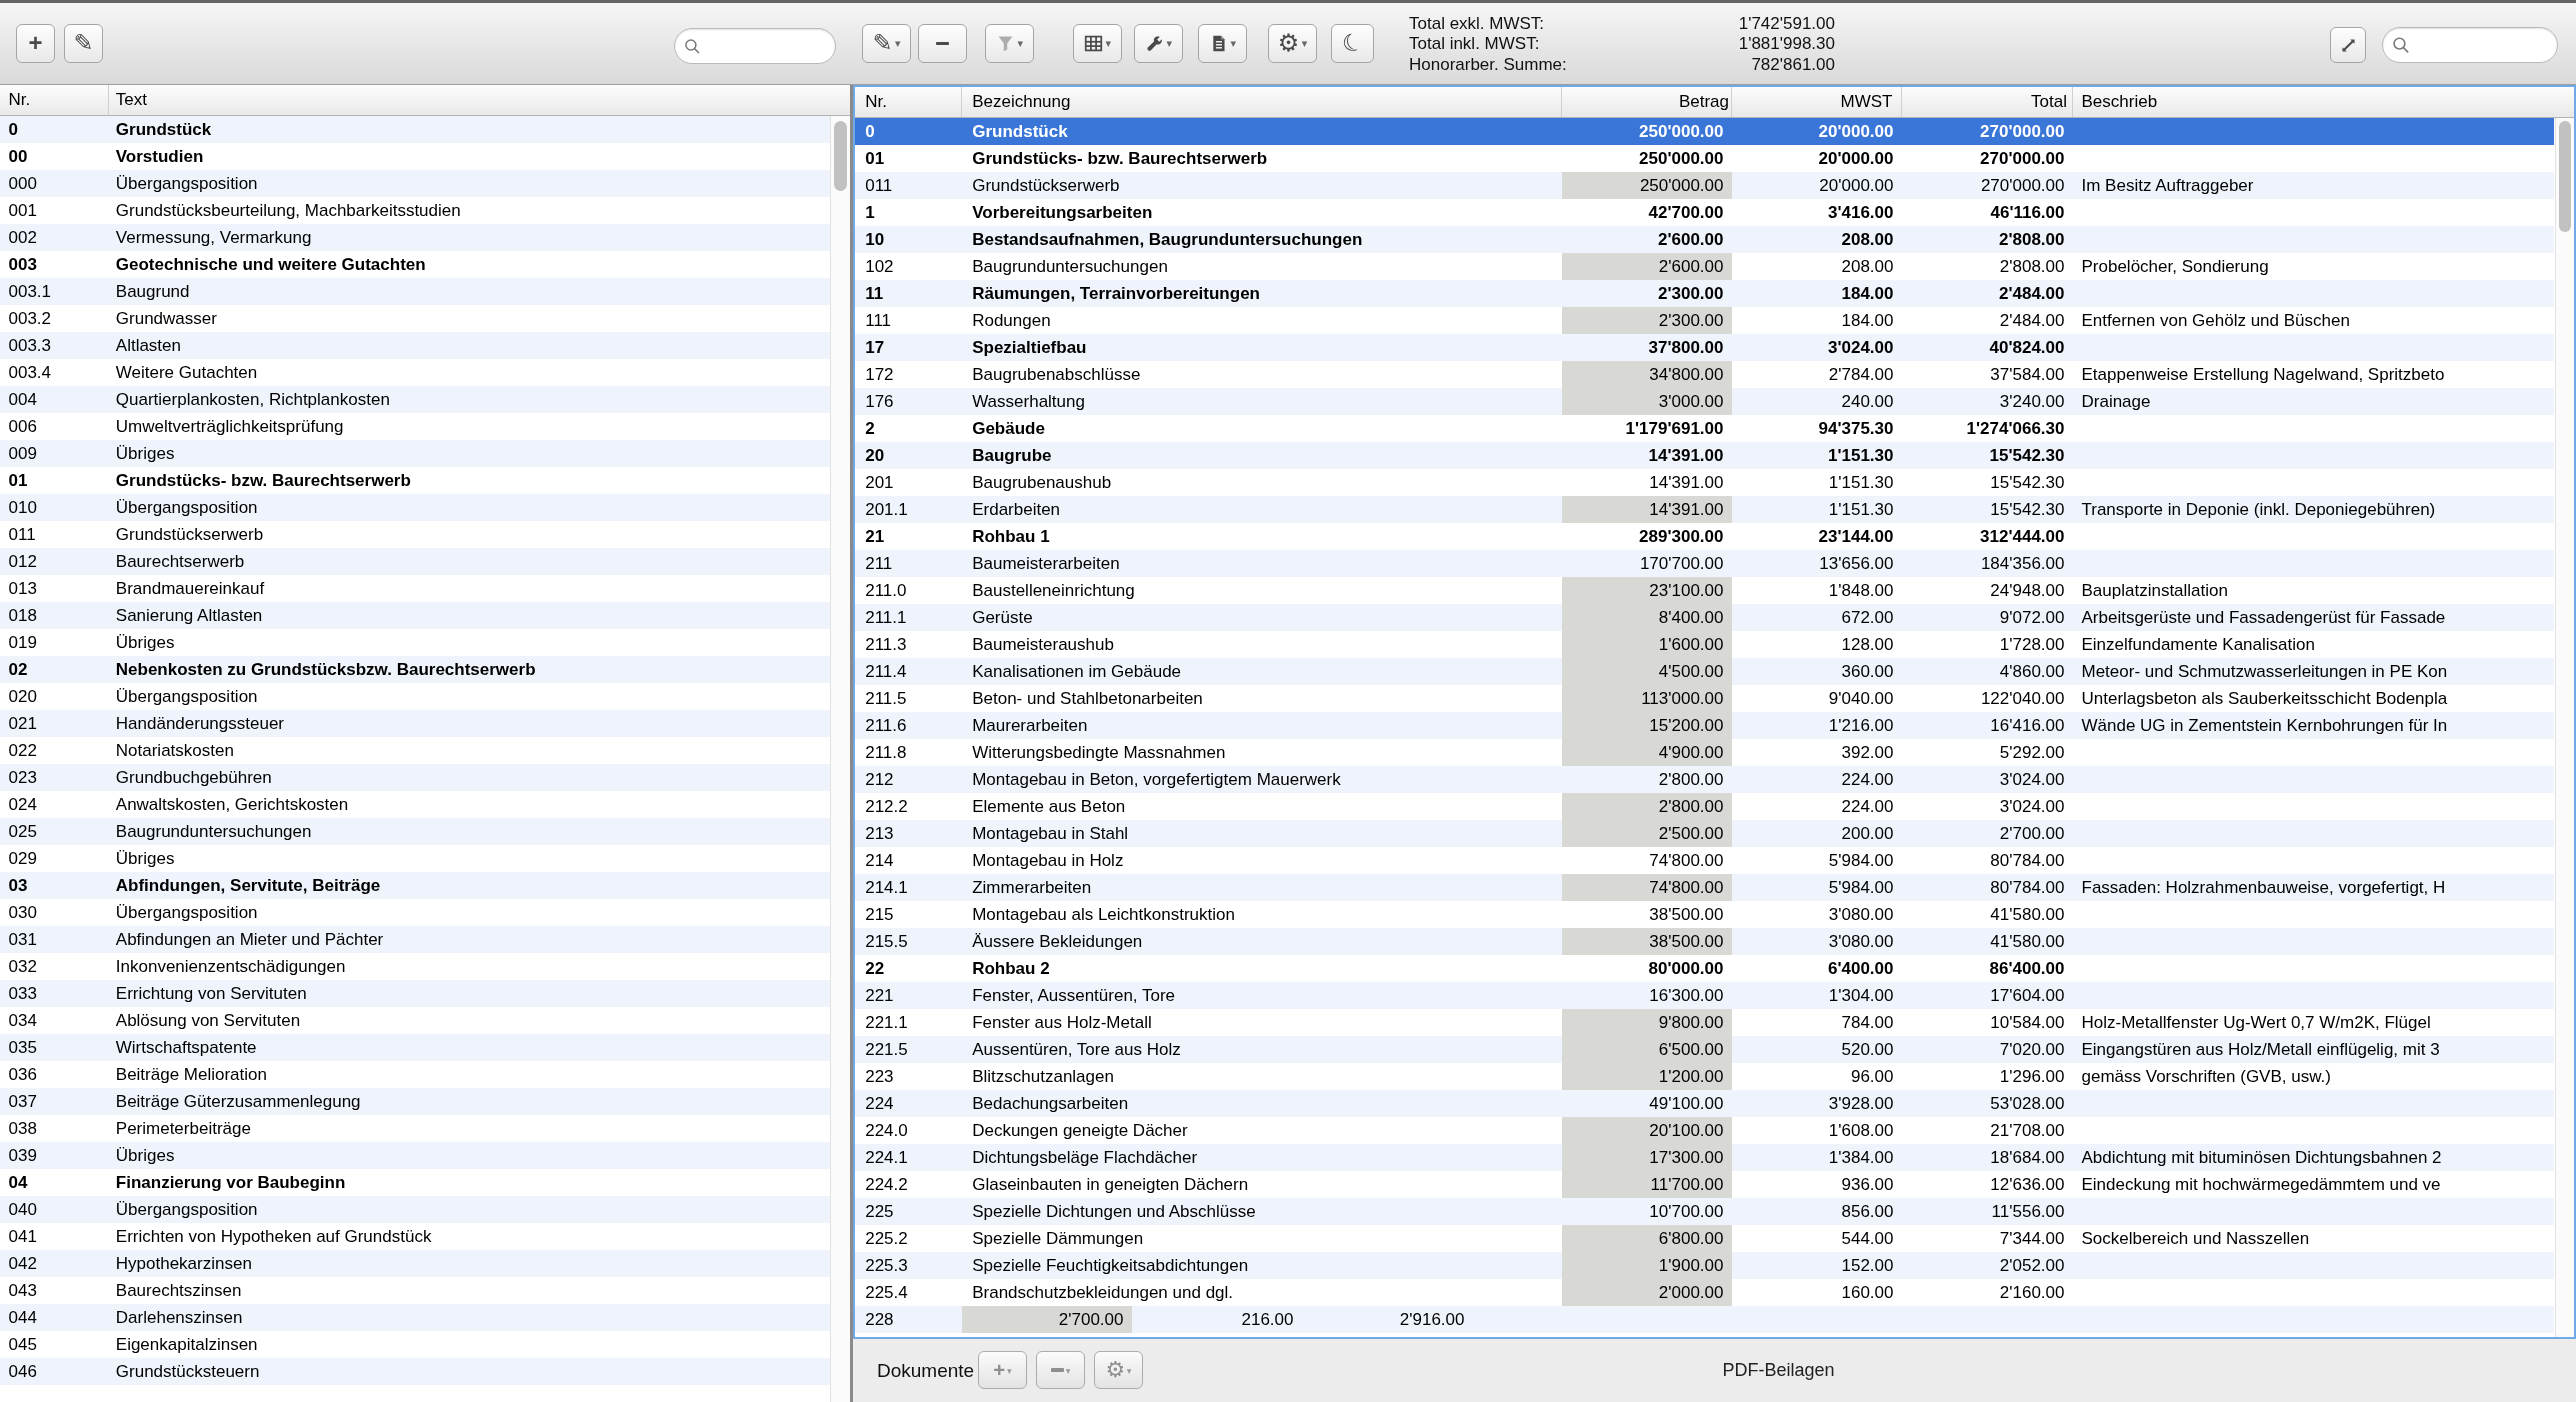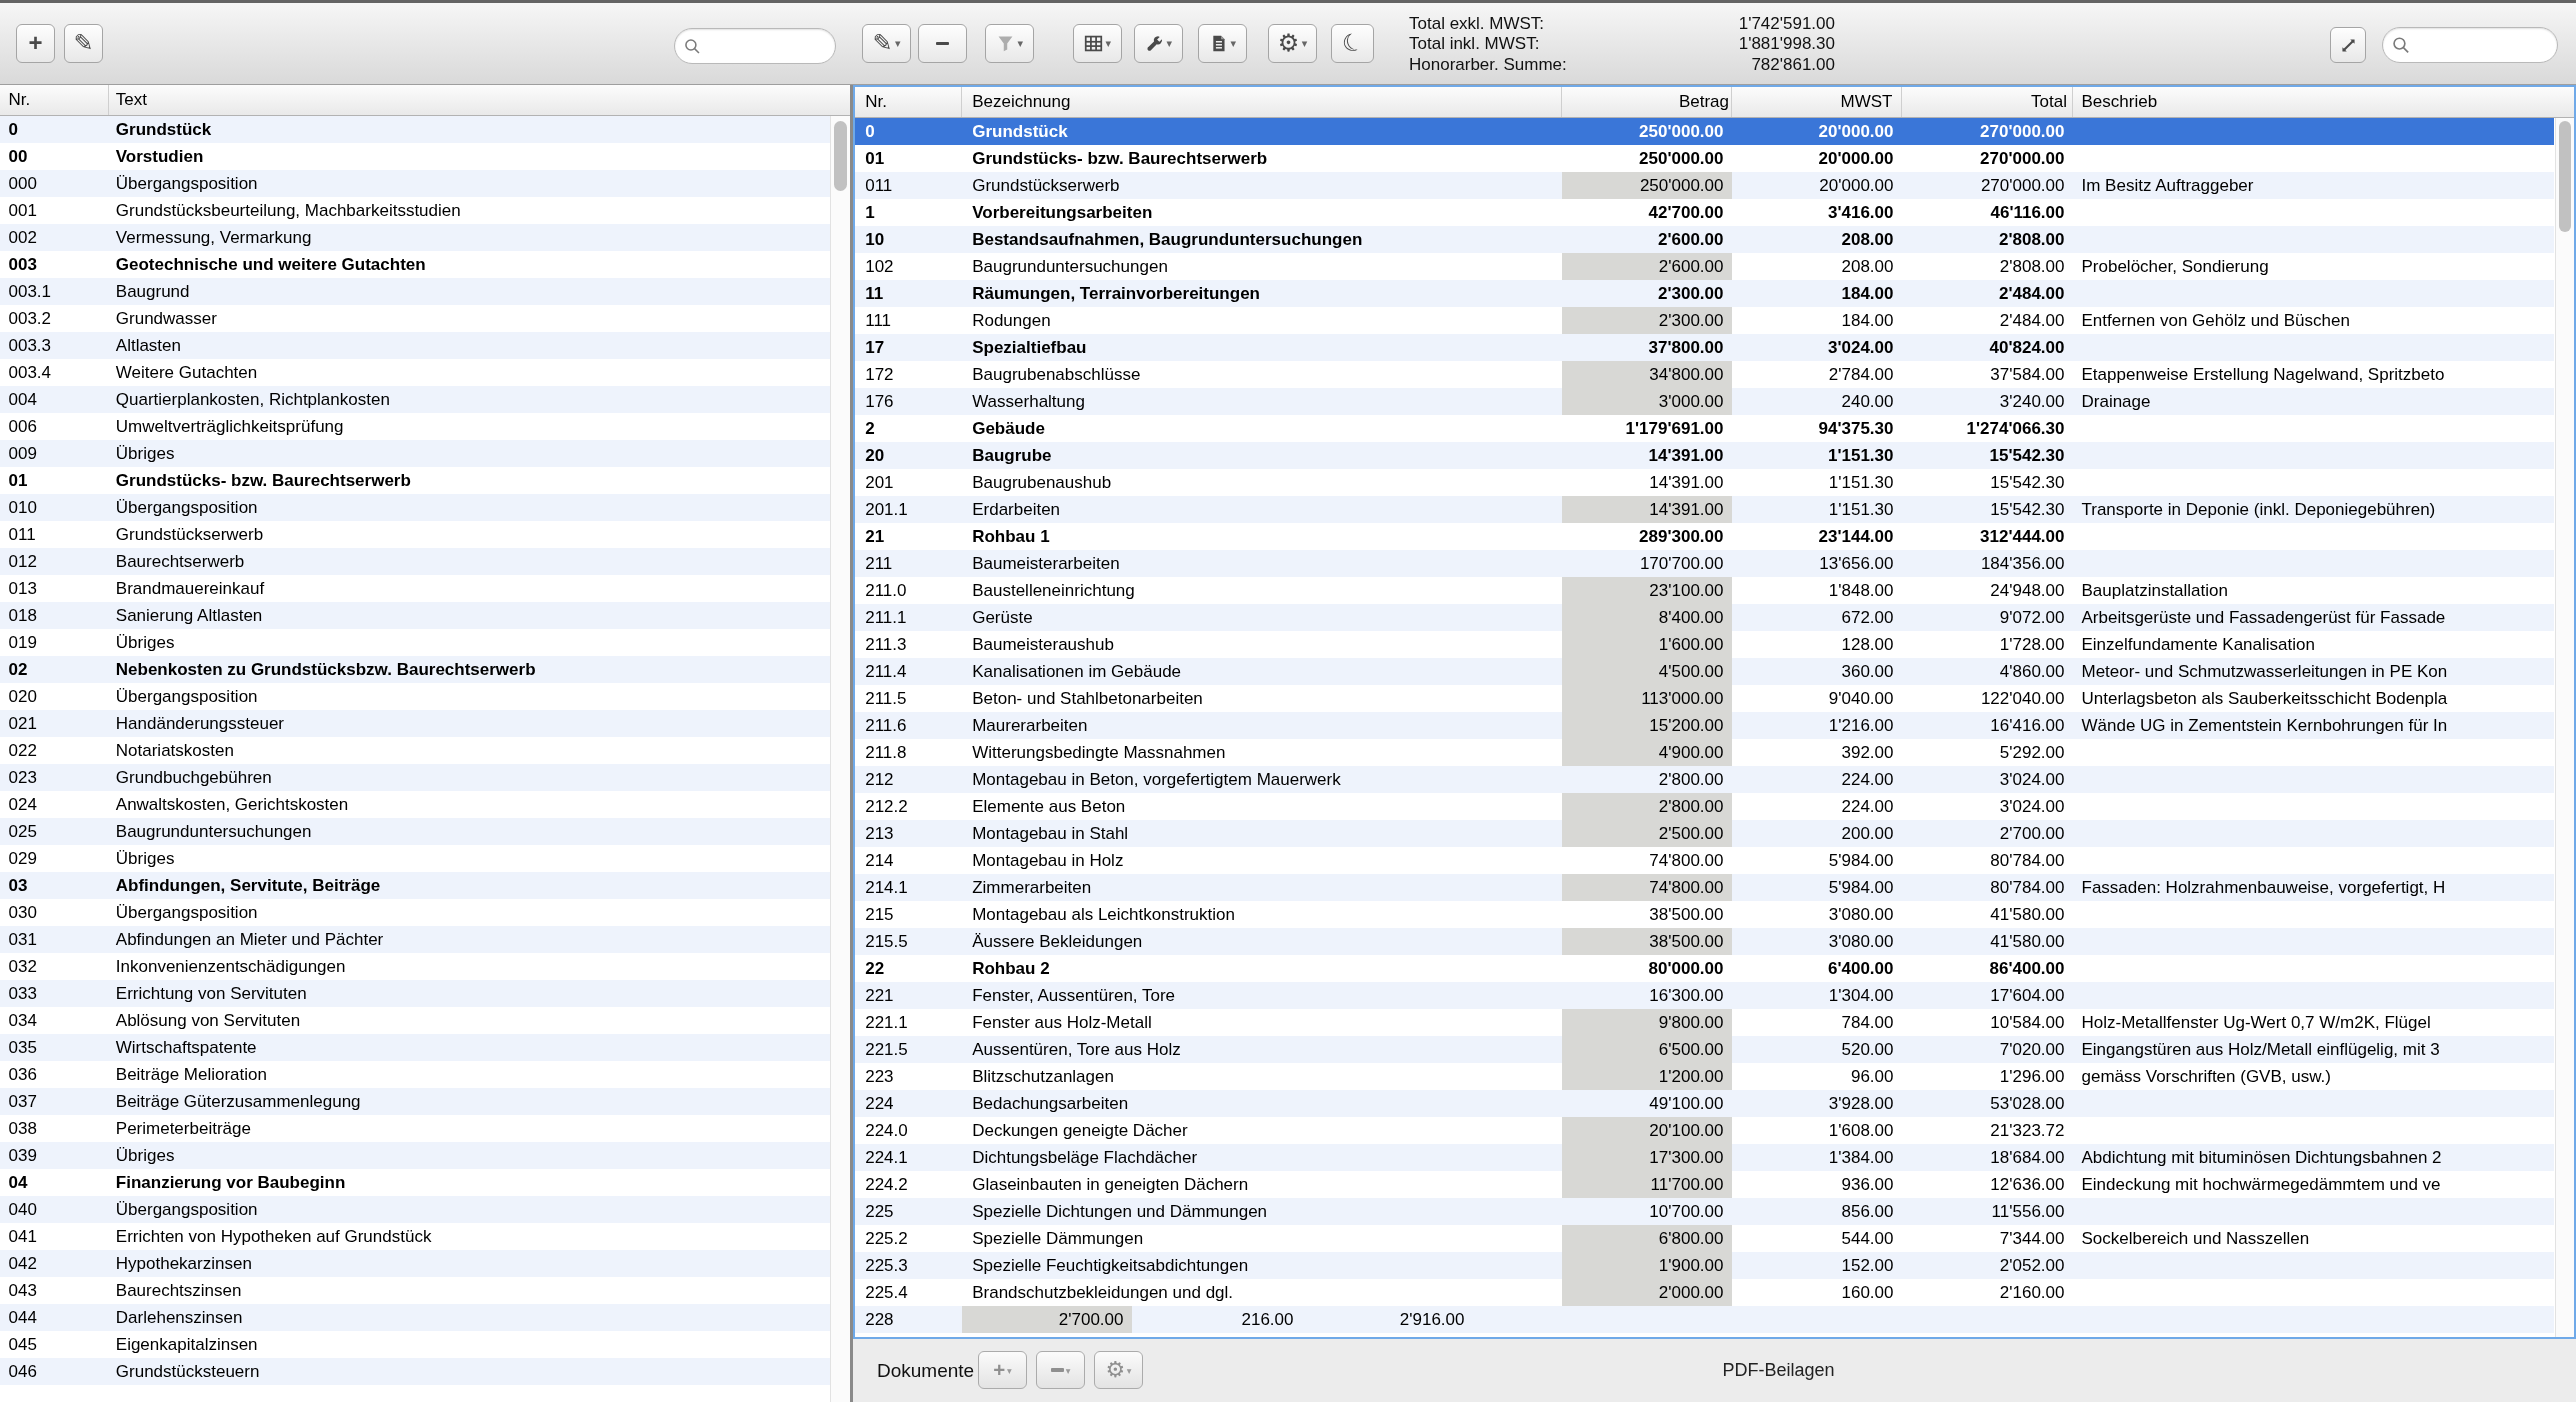--- a/index.html
+++ b/index.html
@@ -689,42 +689,42 @@
             <span class="c-betrag">49'100.00</span>
             <span class="c-mwst">3'928.00</span>
             <span class="c-total">53'028.00</span>
             <span class="c-beschrieb"></span>
           </div>
           <div class="rrow chip">
             <span class="c-nr">224.0</span>
             <span class="c-bez">Deckungen geneigte Dächer</span>
             <span class="c-betrag">20'100.00</span>
             <span class="c-mwst">1'608.00</span>
-            <span class="c-total">21'323.72</span>
+            <span class="c-total">21'708.00</span>
             <span class="c-beschrieb"></span>
           </div>
           <div class="rrow alt chip">
             <span class="c-nr">224.1</span>
             <span class="c-bez">Dichtungsbeläge Flachdächer</span>
             <span class="c-betrag">17'300.00</span>
             <span class="c-mwst">1'384.00</span>
             <span class="c-total">18'684.00</span>
             <span class="c-beschrieb">Abdichtung mit bituminösen Dichtungsbahnen 2</span>
           </div>
           <div class="rrow chip">
             <span class="c-nr">224.2</span>
             <span class="c-bez">Glaseinbauten in geneigten Dächern</span>
             <span class="c-betrag">11'700.00</span>
             <span class="c-mwst">936.00</span>
             <span class="c-total">12'636.00</span>
             <span class="c-beschrieb">Eindeckung mit hochwärmegedämmtem und ve</span>
           </div>
           <div class="rrow alt">
             <span class="c-nr">225</span>
-            <span class="c-bez">Spezielle Dichtungen und Dämmungen</span>
+            <span class="c-bez">Spezielle Dichtungen und Abschlüsse</span>
             <span class="c-betrag">10'700.00</span>
             <span class="c-mwst">856.00</span>
             <span class="c-total">11'556.00</span>
             <span class="c-beschrieb"></span>
           </div>
           <div class="rrow chip">
             <span class="c-nr">225.2</span>
             <span class="c-bez">Spezielle Dämmungen</span>
             <span class="c-betrag">6'800.00</span>
             <span class="c-mwst">544.00</span>

